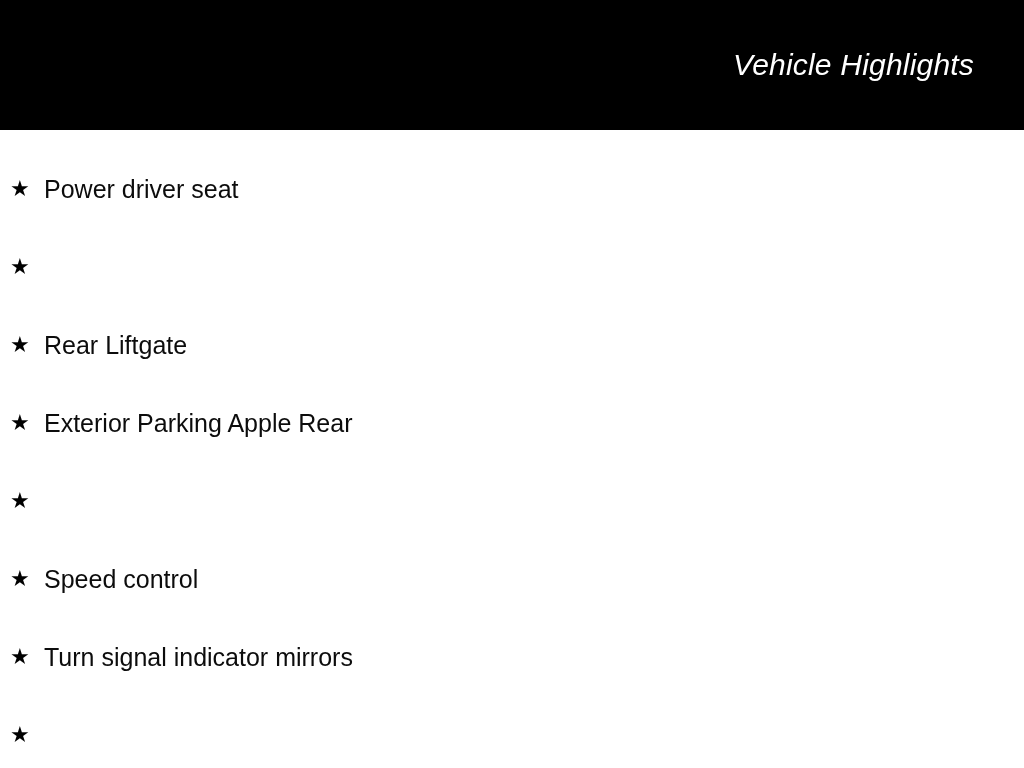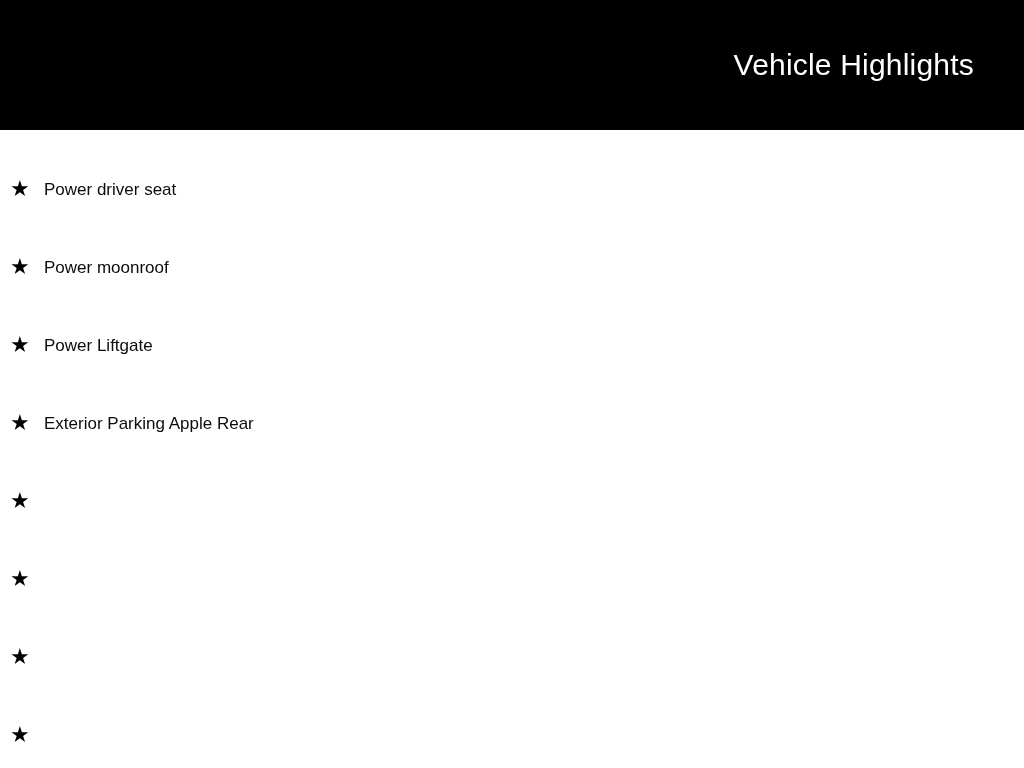--- a/index.html
+++ b/index.html
@@ -22,20 +22,21 @@
   .header-bar {
     position: absolute;
     top: 0;
     left: 0;
     width: 1024px;
     height: 130px;
     background: #000000;
     display: flex;
     align-items: center;
     justify-content: flex-end;
+    font-style: italic;
   }
   .header-title {
     color: #ffffff;
     font-size: 30px;
     font-weight: 400;
     letter-spacing: 0.2px;
     padding-right: 50px;
     line-height: 1;
   }
   .highlights-list {
@@ -55,21 +56,21 @@
   }
   .star-icon {
     width: 26px;
     font-size: 22px;
     line-height: 1;
     color: #000000;
     text-align: left;
     flex: 0 0 auto;
   }
   .highlight-label {
-    font-size: 17px;
+    font-size: 25px;
     color: #0c0c0c;
     line-height: 1;
     padding-left: 8px;
     white-space: nowrap;
   }
 </style>
 </head>
 <body>
 
 <div class="page">
@@ -80,43 +81,44 @@
 
   <div class="highlights-list">
 
     <div class="highlight-item">
       <span class="star-icon">★</span>
       <span class="highlight-label">Power driver seat</span>
     </div>
 
     <div class="highlight-item">
       <span class="star-icon">★</span>
-      <span class="highlight-label">Power moonroof</span>
     </div>
 
     <div class="highlight-item">
       <span class="star-icon">★</span>
-      <span class="highlight-label">Power Liftgate</span>
+      <span class="highlight-label">Rear Liftgate</span>
     </div>
 
     <div class="highlight-item">
       <span class="star-icon">★</span>
       <span class="highlight-label">Exterior Parking Apple Rear</span>
     </div>
 
     <div class="highlight-item">
       <span class="star-icon">★</span>
     </div>
 
     <div class="highlight-item">
       <span class="star-icon">★</span>
+      <span class="highlight-label">Speed control</span>
     </div>
 
     <div class="highlight-item">
       <span class="star-icon">★</span>
+      <span class="highlight-label">Turn signal indicator mirrors</span>
     </div>
 
     <div class="highlight-item">
       <span class="star-icon">★</span>
     </div>
 
   </div>
 
 </div>
 

